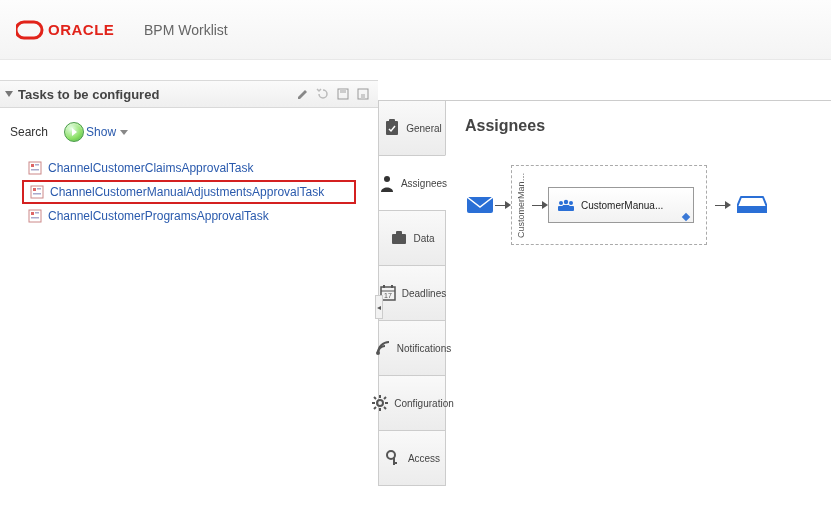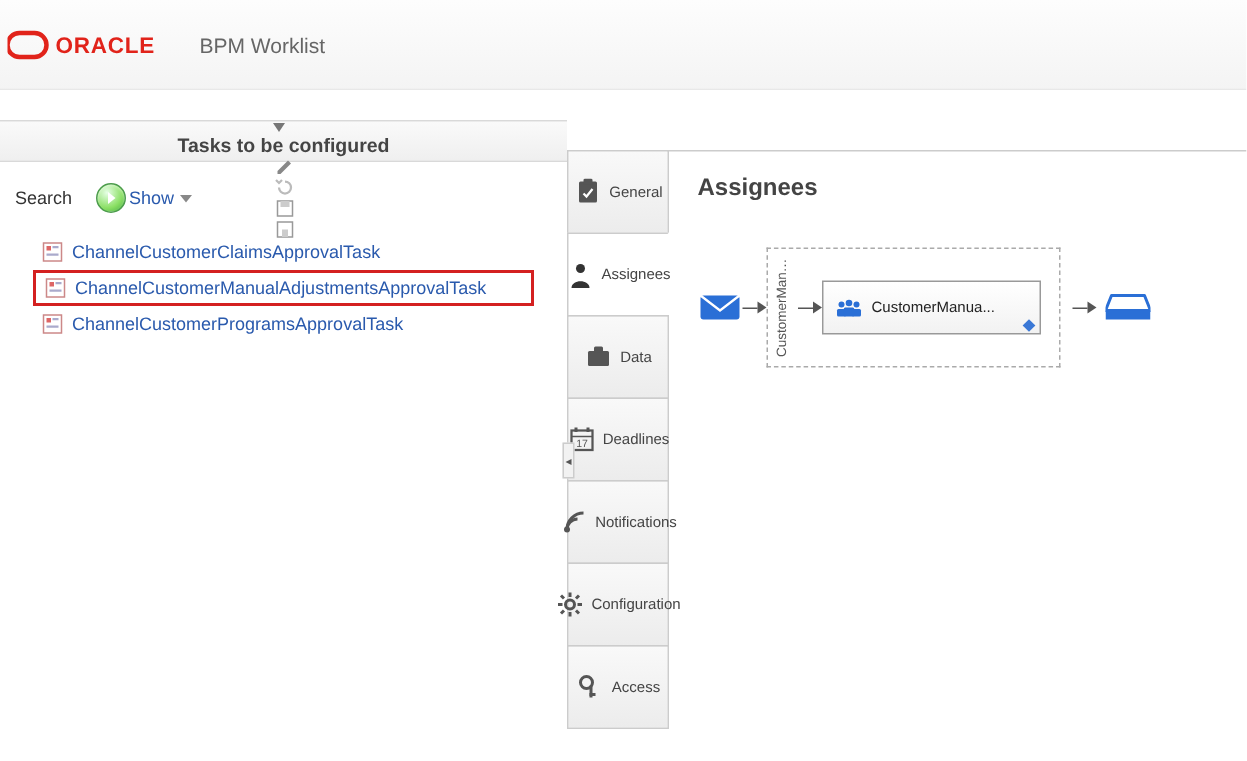--- a/index.html
+++ b/index.html
@@ -12,21 +12,21 @@
     width: 831px;
     height: 507px;
     overflow: hidden;
   }
   .header {
     height: 60px;
     background: linear-gradient(#fdfdfd, #f4f4f4);
     border-bottom: 1px solid #e8e8e8;
     display: flex;
     align-items: center;
-    padding-left: 5px;
+    padding-left: 16px;
     text-align: center;
   }
   .oracle-logo {
     margin-right: 18px;
   }
   .app-title {
     font-size: 14px;
     color: #666;
     font-weight: 400;
   }
@@ -39,21 +39,20 @@
     padding-top: 20px;
   }
   .panel-header {
     height: 28px;
     display: flex;
     align-items: center;
     padding: 0 6px 0 6px;
     background: linear-gradient(#fafafa, #efefef);
     border-top: 1px solid #d9d9d9;
     border-bottom: 1px solid #d9d9d9;
-    flex-direction: column;
   }
   .panel-header .disclose {
     width: 0; height: 0;
     border-left: 6px solid #777;
     border-top: 4px solid transparent;
     border-bottom: 4px solid transparent;
     transform: rotate(90deg);
     margin-right: 6px;
   }
   .panel-header .title {

